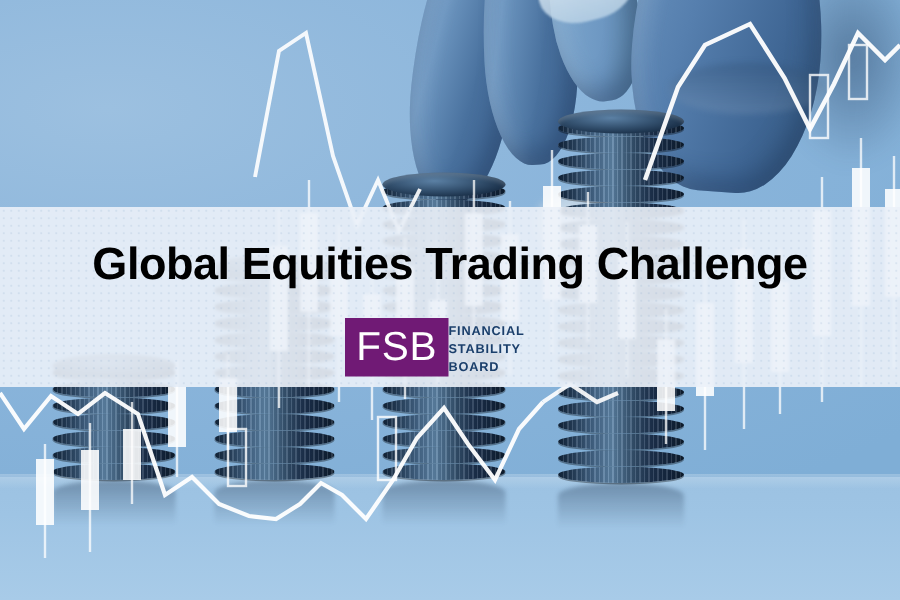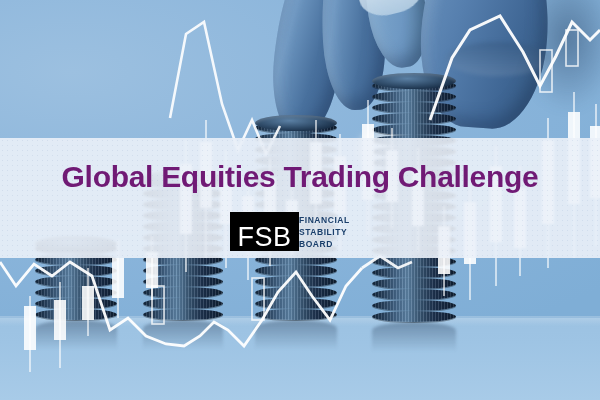--- a/index.html
+++ b/index.html
@@ -121,33 +121,33 @@
     background-size:5px 5px;
     opacity:.55;
   }
 
   .title{
     position:absolute;left:0;top:160px;width:600px;
     text-align:center;
     font-size:30px;
     font-weight:700;
     letter-spacing:-.3px;
-    color:#701a75;
+    color:#000000;
     white-space:nowrap;
   }
 
   
   .logo{
     position:absolute;left:230px;top:212px;
     display:flex;align-items:flex-start;
   }
   .logo-mark{
     width:69px;height:39px;
-    background:#000000;
-    display:flex;align-items:flex-end;justify-content:center;
+    background:#701a75;
+    display:flex;align-items:center;justify-content:center;
   }
   .logo-mark span{
     color:#ffffff;
     font-size:27px;
     font-weight:400;
     letter-spacing:.5px;
     line-height:1;
     font-family:"Liberation Sans","DejaVu Sans",sans-serif;
   }
   .logo-words{

